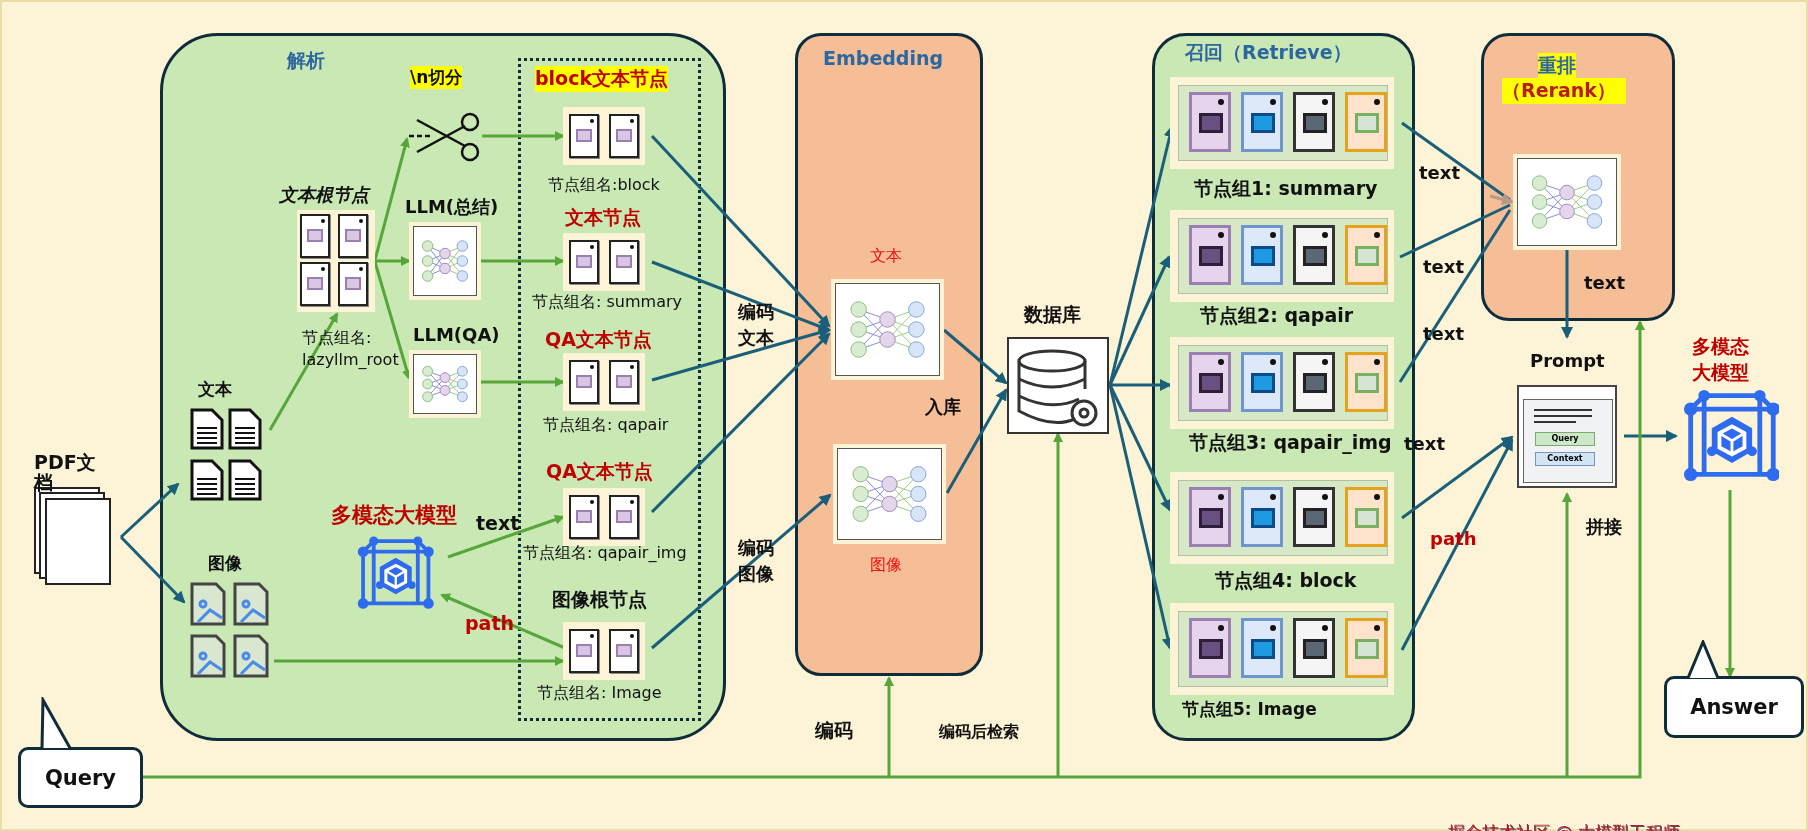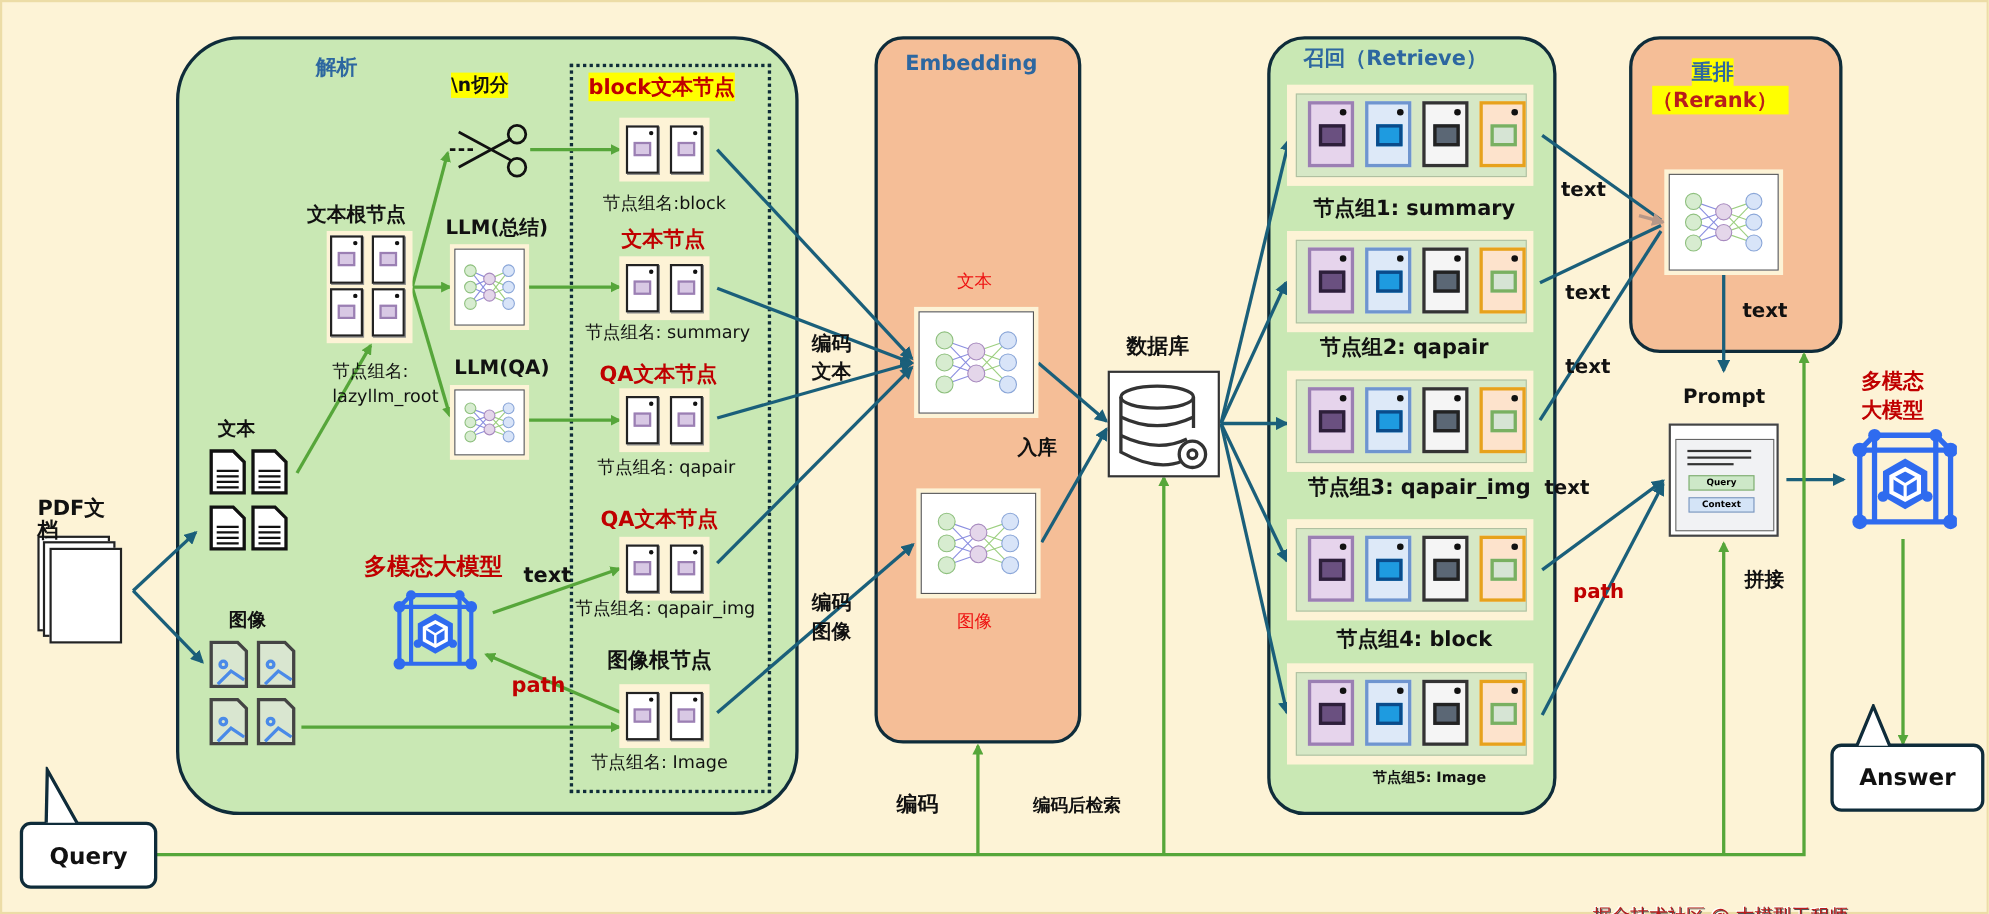--- a/index.html
+++ b/index.html
@@ -165,21 +165,21 @@
       <circle cx="56" cy="22" r="3"></circle>
         <path d="M51,40 L63,28 L75,36"></path>
       <circle cx="13" cy="74" r="3"></circle>
         <path d="M8,92 L20,80 L32,88"></path>
       <circle cx="56" cy="74" r="3"></circle>
         <path d="M51,92 L63,80 L75,88"></path>
     </g>
   </svg>
 </div>
 
-<div class="lbl b" style="left:279px;top:183px;font-size:18px;">文本根节点</div>
+<div class="lbl b" style="left:279px;top:183px;font-size:18px;font-style:italic;">文本根节点</div>
 <div class="abs" style="left:297px;top:210px;width:78px;height:102px;background:#fdf3d6;">
   <div class="doc" style="left:3px;top:4px;"></div>
     <div class="doc" style="left:41px;top:4px;"></div>
   <div class="doc" style="left:3px;top:52px;"></div>
     <div class="doc" style="left:41px;top:52px;"></div>
 </div>
 <div class="lbl" style="left:302px;top:328px;font-size:16px;">节点组名:</div>
 <div class="lbl" style="left:302px;top:350px;font-size:16px;">lazyllm_root</div>
 
 <div class="lbl b hl" style="left:410px;top:66px;font-size:17px;">\n切分</div>
@@ -457,21 +457,21 @@
           <div class="sq" style="background: rgb(30, 155, 224); border-color: rgb(11, 75, 138);"></div>
         </div>
         <div class="gdoc" style="left: 114px; background: rgb(245, 245, 245); border-color: rgb(51, 51, 51);">
           <div class="sq" style="background: rgb(91, 103, 117); border-color: rgb(34, 34, 34);"></div>
         </div>
         <div class="gdoc" style="left: 166px; background: rgb(253, 227, 204); border-color: rgb(231, 162, 28);">
           <div class="sq" style="background: rgb(214, 228, 212); border-color: rgb(121, 176, 97);"></div>
         </div>
       </div>
     </div>
-    <div class="lbl b" style="left: 1248px; top: 698px; font-size: 13px;">节点组5: Image</div>
+    <div class="lbl b" style="left: 1182px; top: 698px; font-size: 17px;">节点组5: Image</div>
   </div>
 
 <div class="lbl b" style="left:1419px;top:162px;font-size:18px;">text</div>
 <div class="lbl b" style="left:1423px;top:256px;font-size:18px;">text</div>
 <div class="lbl b" style="left:1423px;top:323px;font-size:18px;">text</div>
 <div class="lbl b" style="left:1404px;top:433px;font-size:18px;">text</div>
 <div class="lbl red" style="left:1430px;top:528px;font-size:18px;">path</div>
 
 <div class="nn" style="left:1513px;top:154px;width:108px;height:96px;">
     <div class="inner"><svg width="98" height="86">

